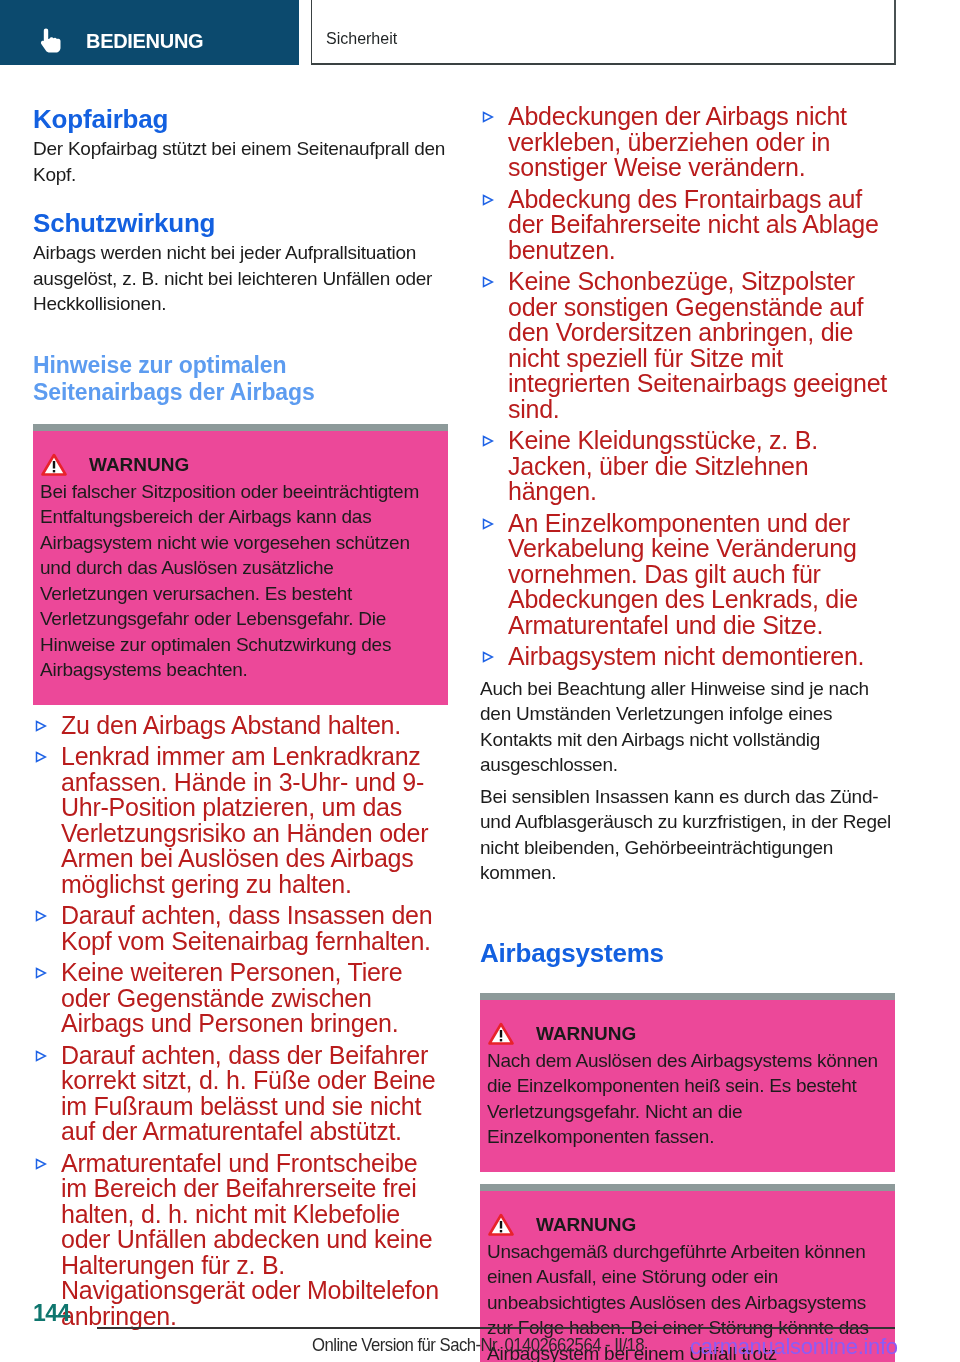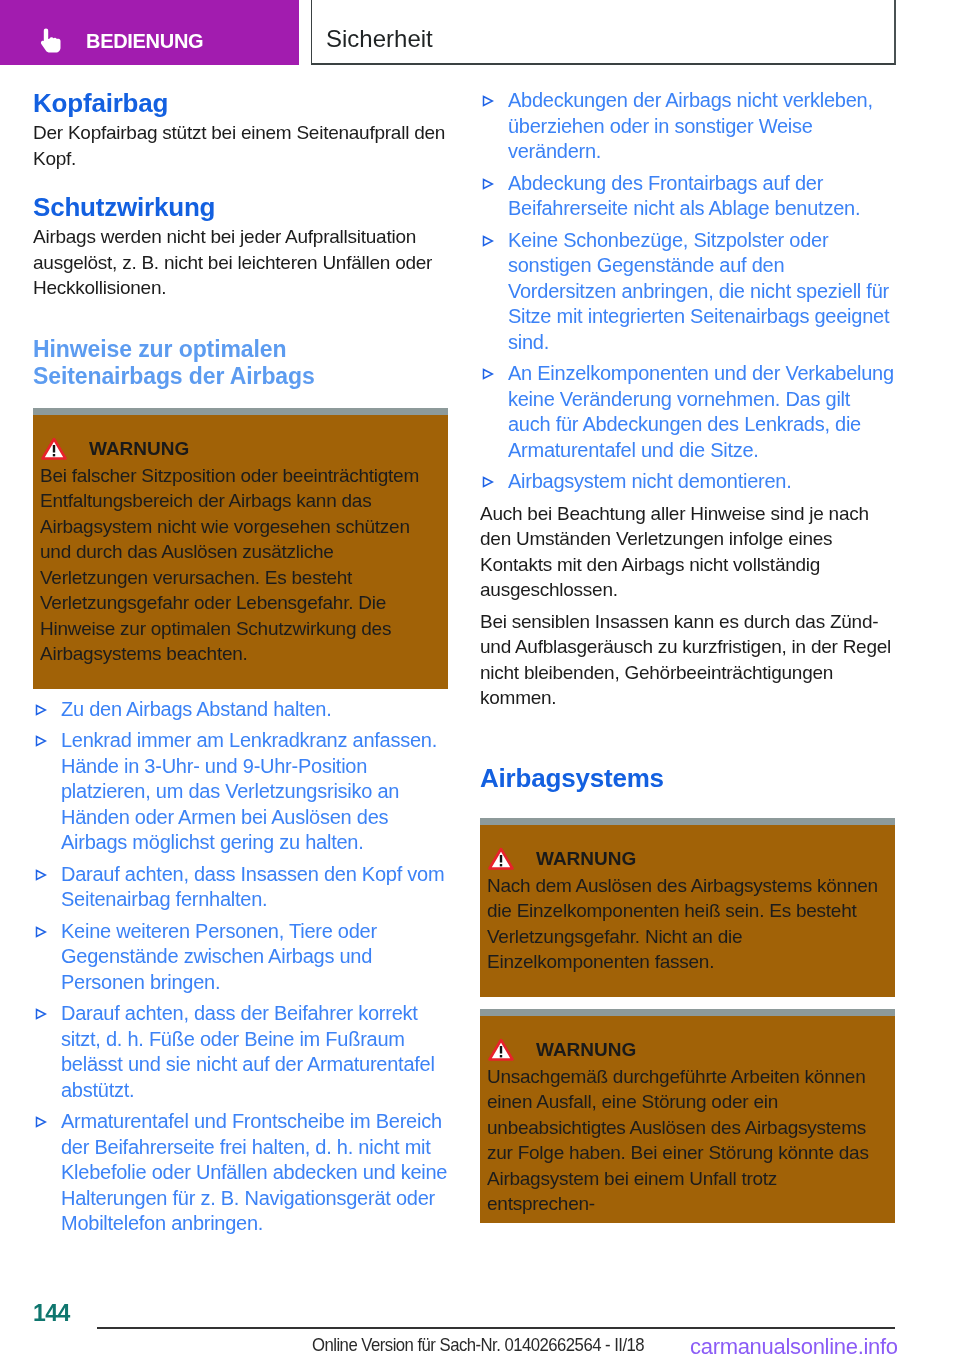--- a/index.html
+++ b/index.html
@@ -1,48 +1,48 @@
 <!DOCTYPE html>
 <html><head>
   <meta charset="utf-8">
   <style>
     * { box-sizing: border-box; margin: 0; padding: 0; }
     html, body { width: 960px; height: 1362px; background: #ffffff; overflow: hidden; }
     body { position: relative; font-family: "Liberation Sans", sans-serif; color: #1a1a1a; }
 
     .header-tab-dark {
       position: absolute; left: 0; top: 0; width: 299px; height: 65px;
-      background: #a21caf; display: flex; align-items: flex-end; padding: 0 0 12px 40px;
+      background: #0c4a6e; display: flex; align-items: flex-end; padding: 0 0 12px 40px;
     }
     .header-tab-dark .hand { width: 24px; height: 26px; margin-right: 22px; }
     .header-tab-dark .label { color: #ffffff; font-weight: bold; font-size: 20px; letter-spacing: -0.3px; line-height: 24px; }
     .header-tab-light {
       position: absolute; left: 311px; top: 0; width: 585px; height: 65px;
       border-left: 1.5px solid #3a4142; border-right: 2px solid #4a5253; border-bottom: 2px solid #3a4142;
       display: flex; align-items: flex-end; padding: 0 0 12px 14px;
     }
-    .header-tab-light .label { font-size: 24px; color: #1f2324; line-height: 24px; }
+    .header-tab-light .label { font-size: 16px; color: #1f2324; line-height: 24px; }
 
-    .col { position: absolute; top: 84px; width: 415px; }
+    .col { position: absolute; top: 100px; width: 415px; }
     .col-left { left: 33px; }
     .col-right { left: 480px; }
 
     .h-section { color: #1360e0; font-weight: bold; font-size: 26px; line-height: 30px; letter-spacing: -0.2px; }
     .h-sub { color: #5d9cf0; font-weight: bold; font-size: 23px; line-height: 27px; letter-spacing: -0.1px; }
     p.body { font-size: 19px; line-height: 25.5px; color: #1c1c1c; letter-spacing: -0.25px; }
 
     .warn {
-      background: #a16207; border-top: 7px solid #8d9a9a; padding: 22px 8px 22px 7px;
+      background: #ec4899; border-top: 7px solid #8d9a9a; padding: 22px 8px 22px 7px;
     }
     .warn-title { display: flex; align-items: center; font-weight: bold; font-size: 19px; line-height: 24px; margin-bottom: 2px; margin-left: 1px; }
     .warn-title svg { width: 26px; height: 23px; margin-right: 22px; }
     .warn p { font-size: 19px; line-height: 25.5px; color: #1c1c1c; letter-spacing: -0.25px; }
 
     ul.bullets { list-style: none; }
-    ul.bullets li { position: relative; padding-left: 28px; font-size: 20px; line-height: 25.5px; color: #3b82f6; letter-spacing: -0.25px; margin-bottom: 6px; }
+    ul.bullets li { position: relative; padding-left: 28px; font-size: 25px; line-height: 25.5px; color: #b91c1c; letter-spacing: -0.25px; margin-bottom: 6px; }
     ul.bullets li .tri { position: absolute; left: 2px; top: 7px; width: 12px; height: 12px; }
 
     .footer-num { position: absolute; left: 33px; top: 1300px; font-weight: bold; font-size: 23px; color: #0f766e; letter-spacing: -0.5px; }
     .footer-rule { position: absolute; left: 97px; top: 1327px; width: 798px; height: 2px; background: #333; }
     .footer-text { position: absolute; left: 312px; top: 1334px; font-size: 19px; color: #2a2a2a; letter-spacing: -0.6px; transform: scaleX(0.88); transform-origin: left top; }
     .watermark { position: absolute; left: 690px; top: 1334px; font-size: 22px; color: #8b5cf6; letter-spacing: -0.3px; }
   </style>
 </head>
 <body>
 
@@ -108,20 +108,23 @@
           <path d="M1.5 1.5 L10.5 6 L1.5 10.5 Z" fill="none" stroke="#1f63e6" stroke-width="1.5"></path>
         </svg><span>Abdeckungen der Airbags nicht verkleben, überziehen oder in sonstiger Weise verändern.</span></li>
     <li><svg class="tri" viewBox="0 0 12 12">
           <path d="M1.5 1.5 L10.5 6 L1.5 10.5 Z" fill="none" stroke="#1f63e6" stroke-width="1.5"></path>
         </svg><span>Abdeckung des Frontairbags auf der Beifahrerseite nicht als Ablage benutzen.</span></li>
     <li><svg class="tri" viewBox="0 0 12 12">
           <path d="M1.5 1.5 L10.5 6 L1.5 10.5 Z" fill="none" stroke="#1f63e6" stroke-width="1.5"></path>
         </svg><span>Keine Schonbezüge, Sitzpolster oder sonstigen Gegenstände auf den Vordersitzen anbringen, die nicht speziell für Sitze mit integrierten Seitenairbags geeignet sind.</span></li>
     <li><svg class="tri" viewBox="0 0 12 12">
           <path d="M1.5 1.5 L10.5 6 L1.5 10.5 Z" fill="none" stroke="#1f63e6" stroke-width="1.5"></path>
+        </svg><span>Keine Kleidungsstücke, z. B. Jacken, über die Sitzlehnen hängen.</span></li>
+    <li><svg class="tri" viewBox="0 0 12 12">
+          <path d="M1.5 1.5 L10.5 6 L1.5 10.5 Z" fill="none" stroke="#1f63e6" stroke-width="1.5"></path>
         </svg><span>An Einzelkomponenten und der Verkabelung keine Veränderung vornehmen. Das gilt auch für Abdeckungen des Lenkrads, die Armaturentafel und die Sitze.</span></li>
     <li><svg class="tri" viewBox="0 0 12 12">
           <path d="M1.5 1.5 L10.5 6 L1.5 10.5 Z" fill="none" stroke="#1f63e6" stroke-width="1.5"></path>
         </svg><span>Airbagsystem nicht demontieren.</span></li>
   </ul>
 
   <p class="body" style="margin-top:0px">Auch bei Beachtung aller Hinweise sind je nach den Umständen Verletzungen infolge eines Kontakts mit den Airbags nicht vollständig ausgeschlossen.</p>
   <p class="body" style="margin-top:6px">Bei sensiblen Insassen kann es durch das Zünd- und Aufblasgeräusch zu kurzfristigen, in der Regel nicht bleibenden, Gehörbeeinträchtigungen kommen.</p>
 
   <h2 class="h-section" style="margin-top:22px">

